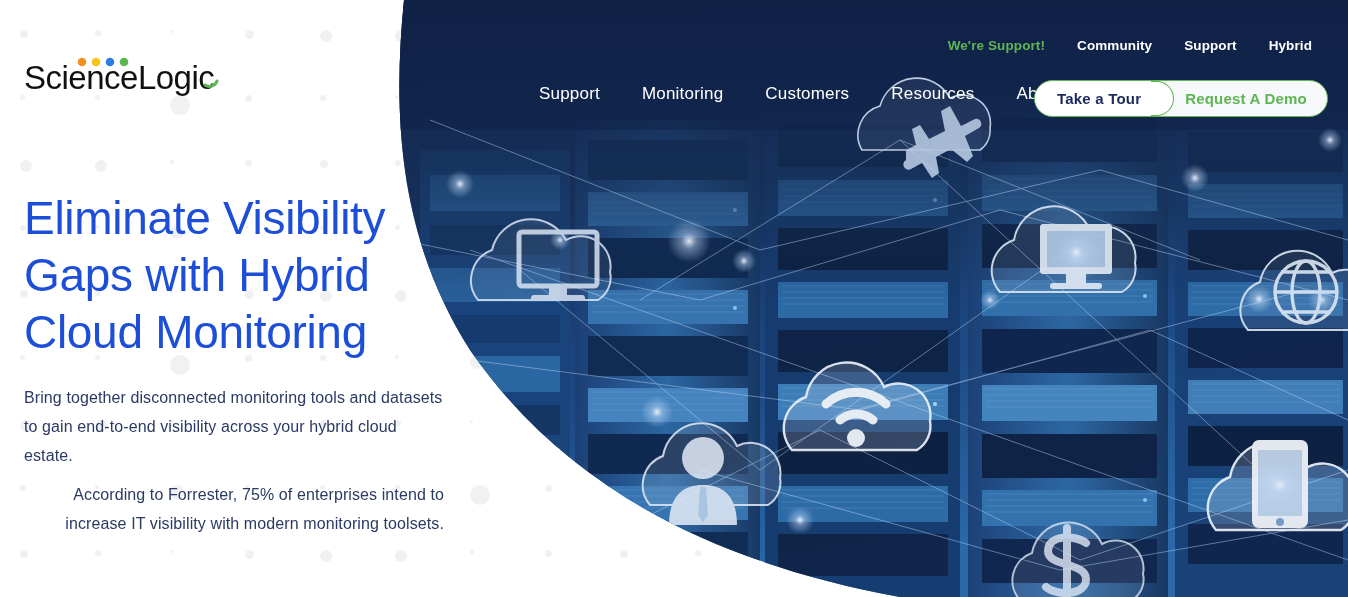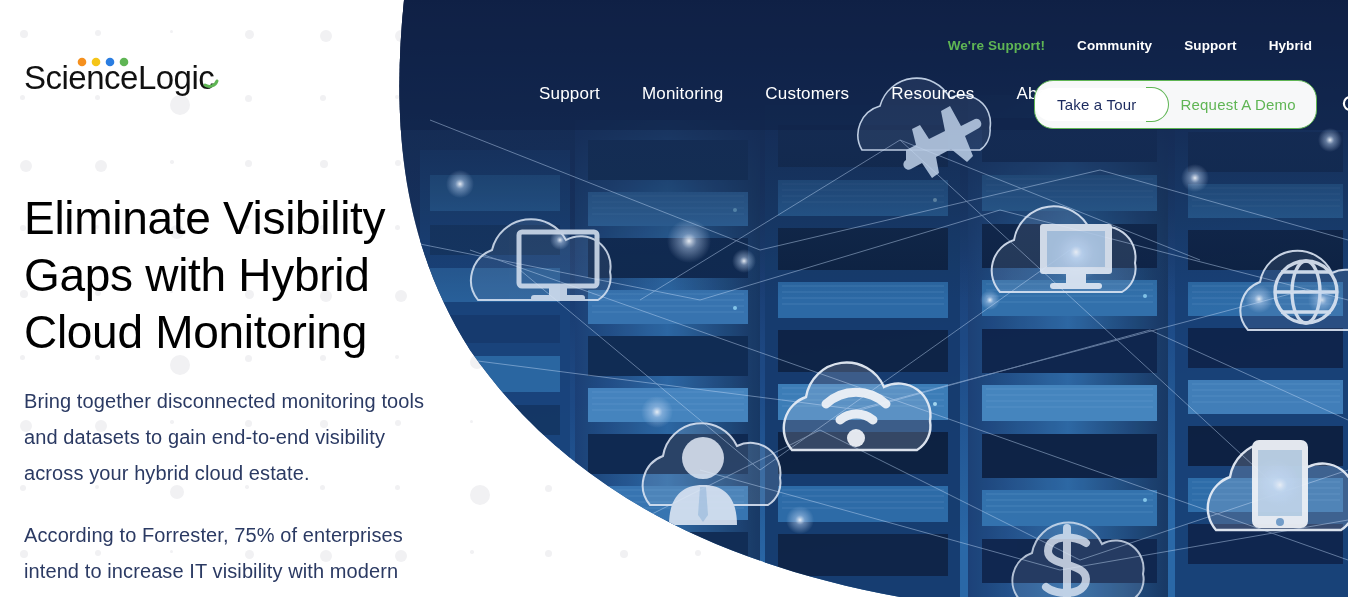--- a/index.html
+++ b/index.html
@@ -55,21 +55,21 @@
     color:#ffffff; text-decoration:none; padding:0 21px; white-space:nowrap;
   }
 
   .cta-group {
     position:absolute; left:1034px; top:80px;
     display:flex; align-items:center;
   }
   .pill-outer {
     position:relative; display:flex; align-items:center;
     border:1.5px solid #5fb554; border-radius:19px;
-    height:49px; background:rgba(255,255,255,0.97);
+    height:37px; background:rgba(255,255,255,0.97);font-weight:bold;
   }
   .btn-tour {
     display:flex; align-items:center; justify-content:center;
     height:33px; padding:0 22px;
     color:#1b2a5e; font-size:15px; letter-spacing:.2px;
     background:#ffffff;
     border-radius:19px 0 0 19px;
     white-space:nowrap; cursor:pointer;
     position:relative;
   }
@@ -91,27 +91,27 @@
   .search-btn {
     margin-left:22px; width:26px; height:26px;
     display:flex; align-items:center; justify-content:center;
     cursor:pointer;
   }
 
   
   .hero-copy { position:absolute; left:24px; top:190px; width:420px; z-index:9; }
   .headline {
     font-size:46px; line-height:57px; font-weight:normal;
-    color:#000000; letter-spacing:-0.3px;
+    color:#1d4ed8; letter-spacing:-0.3px;
   }
   .sub {
     margin-top:22px;
-    font-size:20px; line-height:36px; color:#2b3a63; letter-spacing:.1px;
-  }
-  .sub.second { margin-top:26px; }
+    font-size:16px; line-height:29px; color:#2b3a63; letter-spacing:.1px;
+  }
+  .sub.second { margin-top:10px;text-align:right; }
 </style>
 </head>
 <body>
 
 <div id="page">
 
   <div class="dot-layer" id="dots">
       <div class="dot" style="left: 20px; top: 30px; width: 8.4px; height: 8.4px;"></div>
       <div class="dot" style="left: 95px; top: 30px; width: 6.1px; height: 6.1px;"></div>
       <div class="dot" style="left: 170px; top: 30px; width: 3px; height: 3px;"></div>

